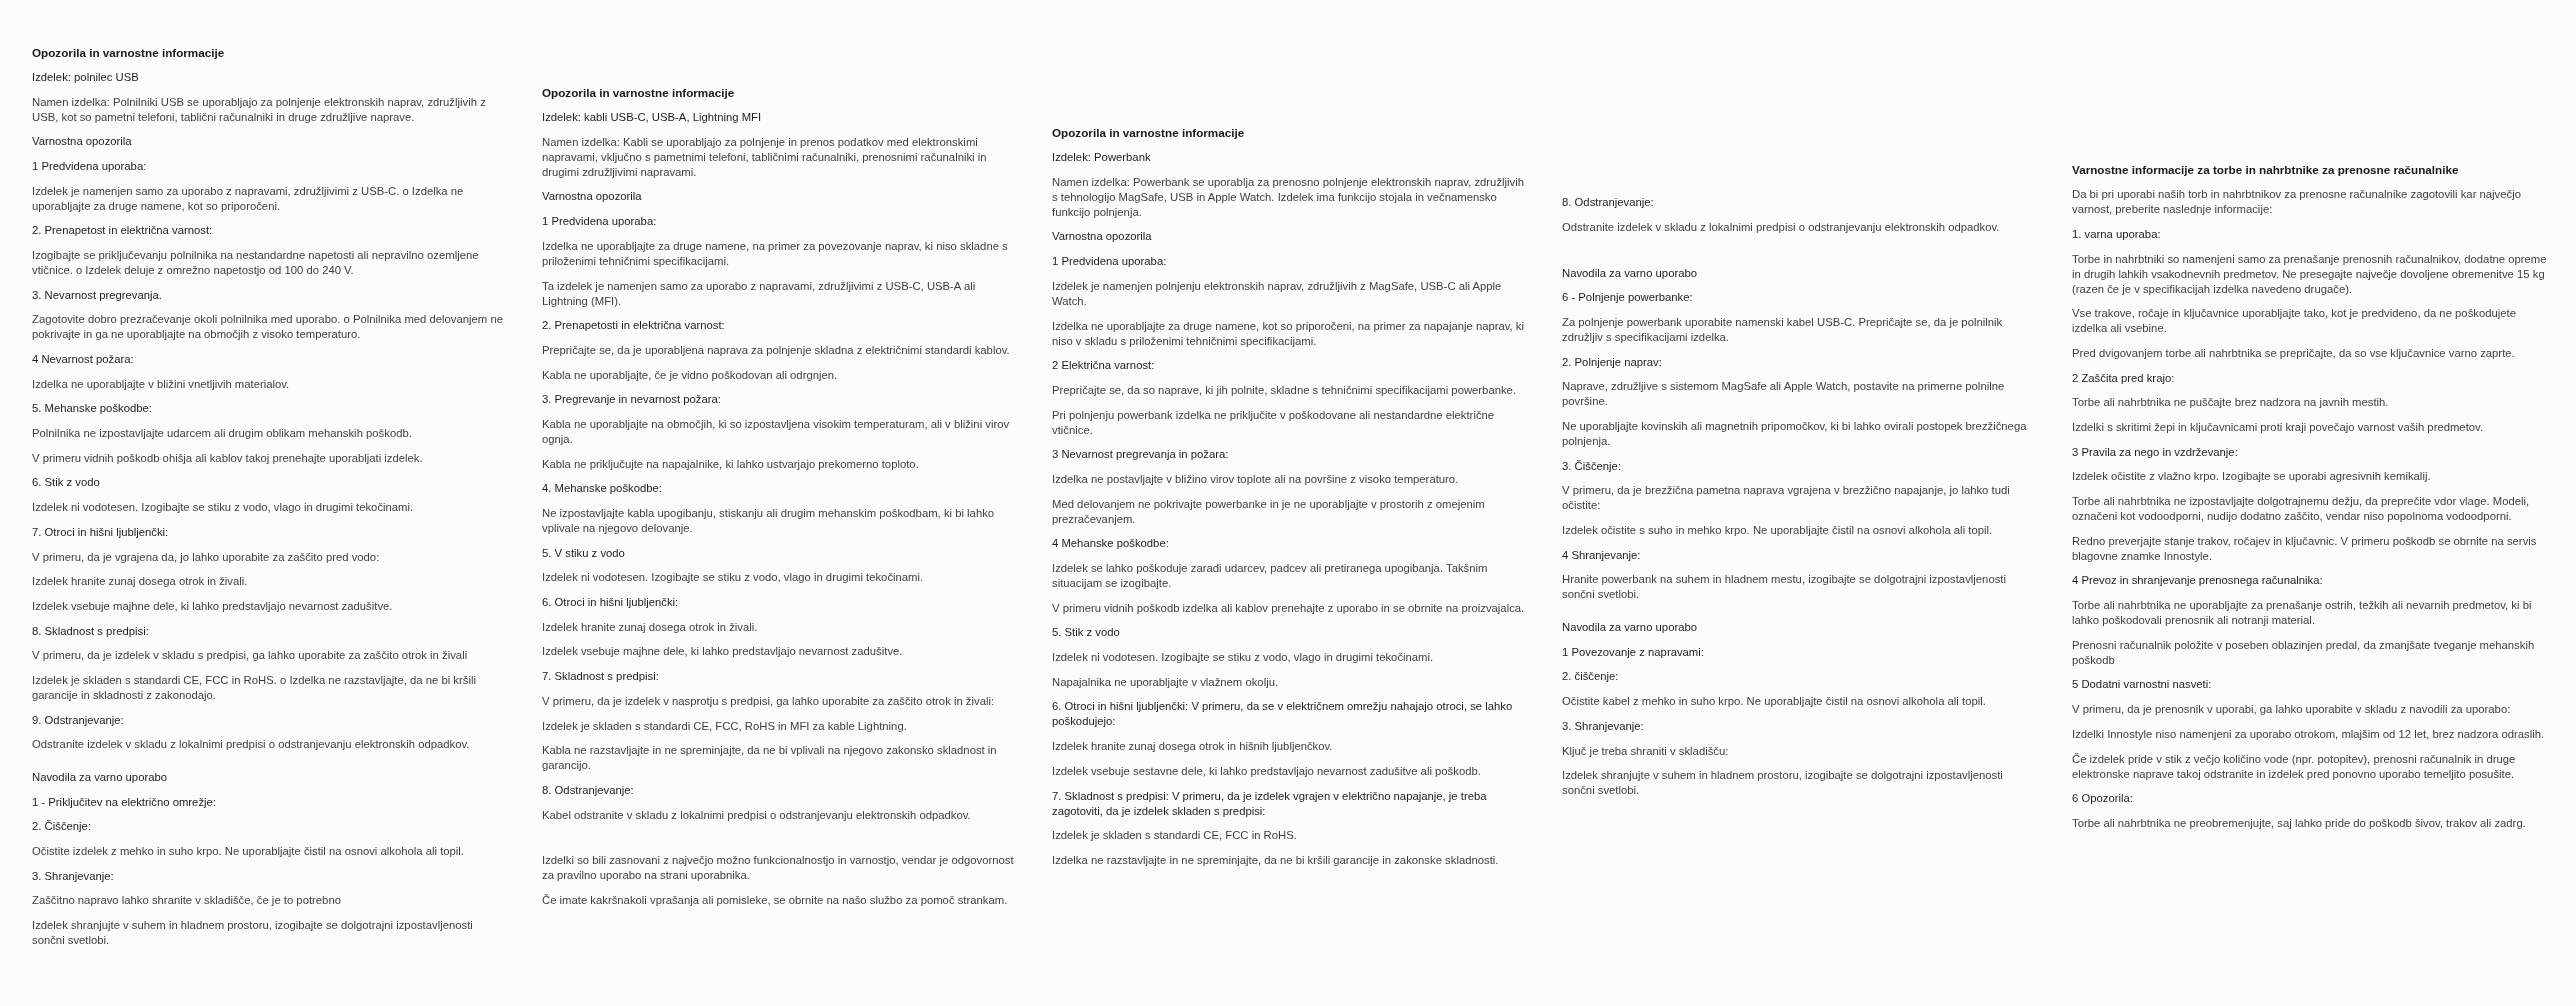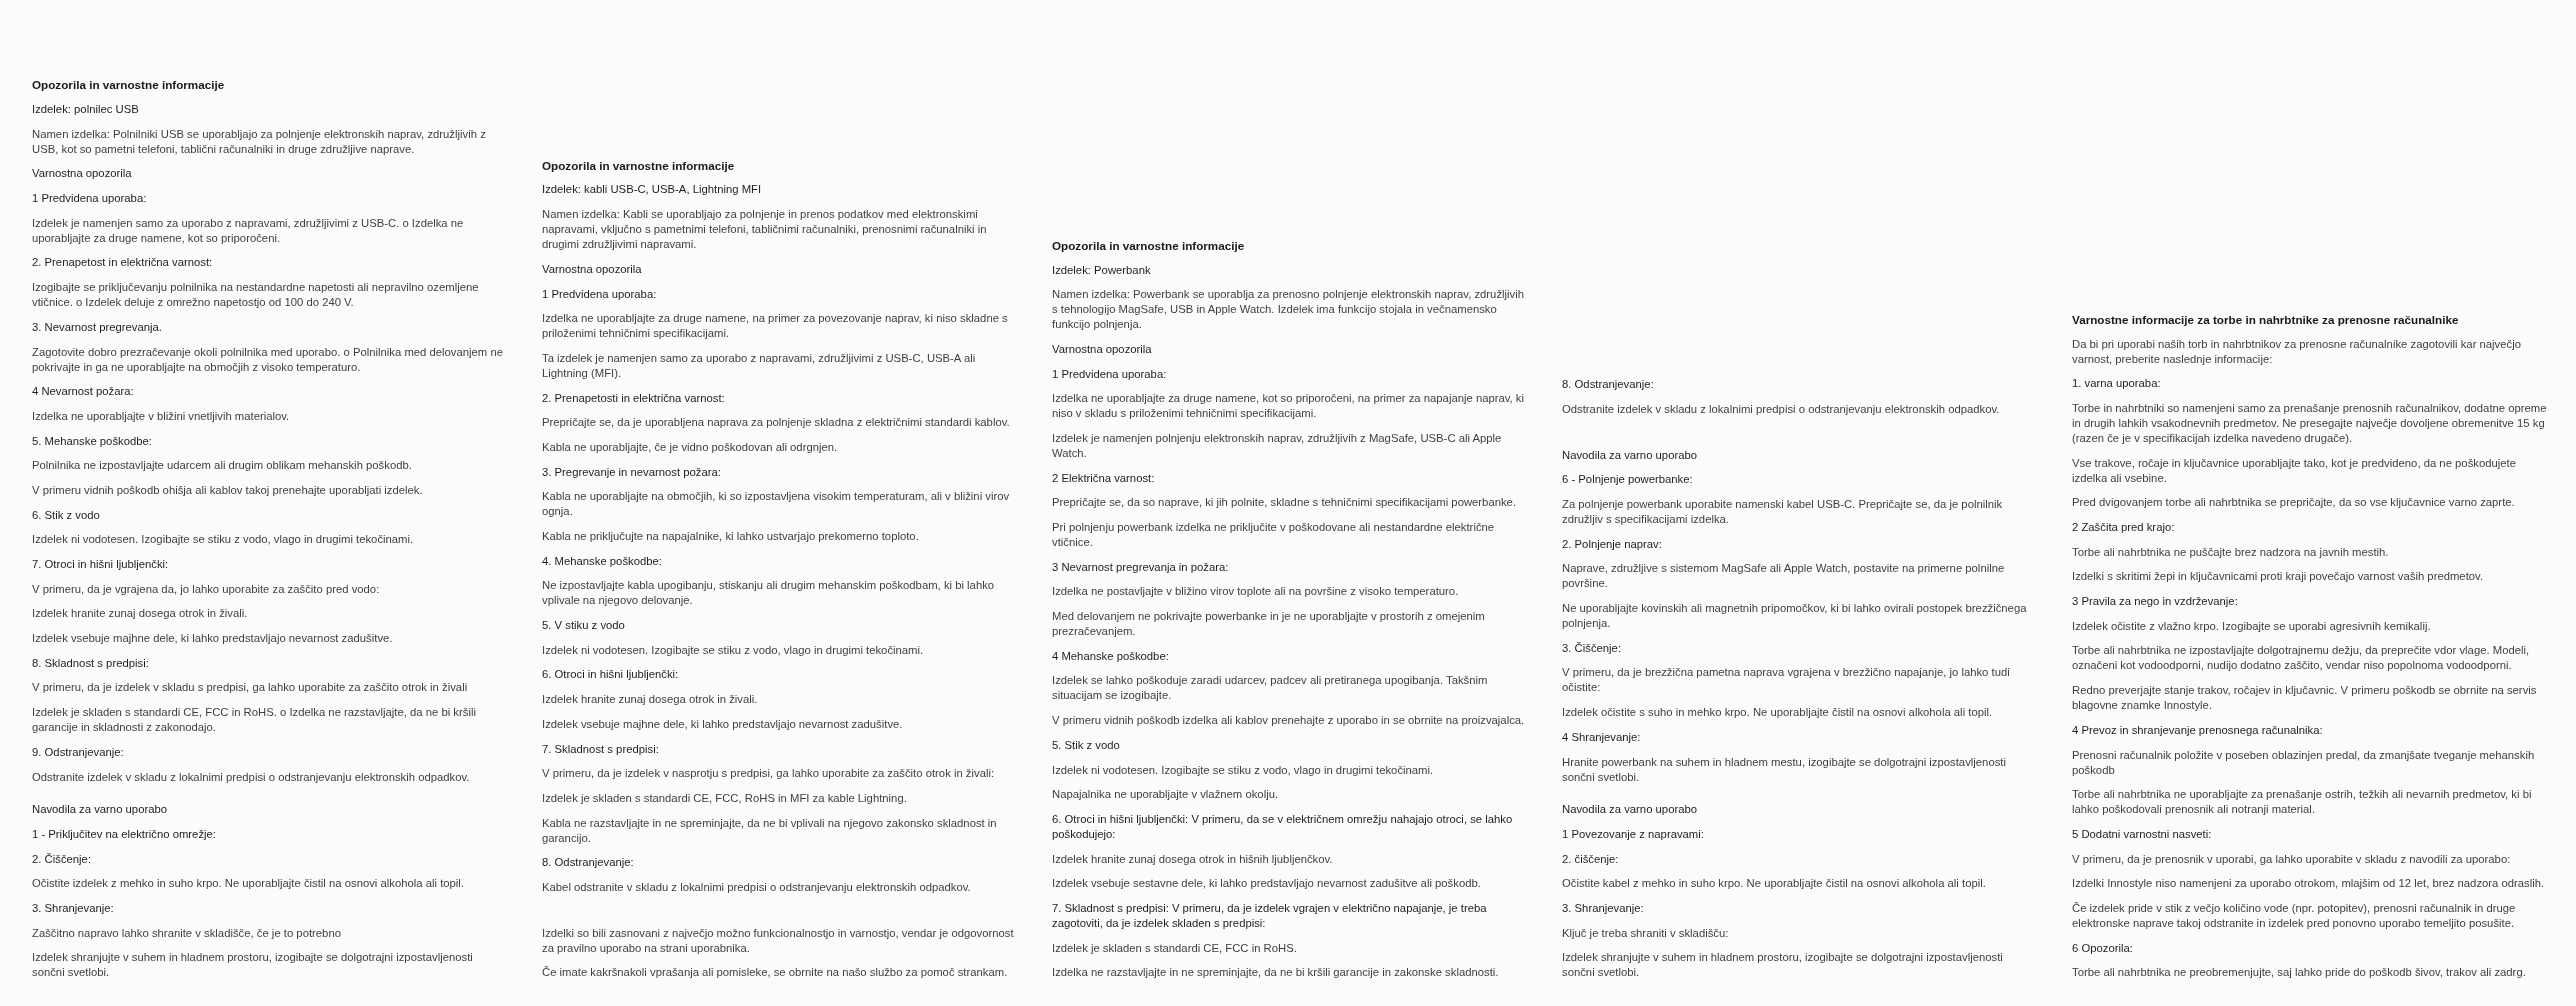--- a/index.html
+++ b/index.html
@@ -11,21 +11,21 @@
     overflow: hidden;
     font-family: "Liberation Sans", "DejaVu Sans", sans-serif;
   }
   .page {
     box-sizing: border-box;
     width: 2576px;
     height: 1006px;
     padding: 13px 16px 16px 32px;
     display: flex;
     gap: 35px;
-    align-items: flex-end;
+    align-items: center;
   }
   .col {
     flex: 0 0 475px;
     width: 475px;
   }
   .blk {
     font-size: 11.3px;
     line-height: 15px;
     margin: 0 0 9.7px 0;
     -webkit-font-smoothing: antialiased;
@@ -106,22 +106,22 @@
       <div class="gap"></div>
       <div class="blk p">Izdelki so bili zasnovani z največjo možno funkcionalnostjo in varnostjo, vendar je odgovornost za pravilno uporabo na strani uporabnika.</div>
       <div class="blk p">Če imate kakršnakoli vprašanja ali pomisleke, se obrnite na našo službo za pomoč strankam.</div>
     </div>
   <div class="col">
       <div class="blk h1">Opozorila in varnostne informacije</div>
       <div class="blk h2">Izdelek: Powerbank</div>
       <div class="blk p">Namen izdelka: Powerbank se uporablja za prenosno polnjenje elektronskih naprav, združljivih s tehnologijo MagSafe, USB in Apple Watch. Izdelek ima funkcijo stojala in večnamensko funkcijo polnjenja.</div>
       <div class="blk h2">Varnostna opozorila</div>
       <div class="blk h2">1 Predvidena uporaba:</div>
+      <div class="blk p">Izdelek je namenjen polnjenju elektronskih naprav, združljivih z MagSafe, USB-C ali Apple Watch.</div>
       <div class="blk p">Izdelka ne uporabljajte za druge namene, kot so priporočeni, na primer za napajanje naprav, ki niso v skladu s priloženimi tehničnimi specifikacijami.</div>
-      <div class="blk p">Izdelek je namenjen polnjenju elektronskih naprav, združljivih z MagSafe, USB-C ali Apple Watch.</div>
       <div class="blk h2">2 Električna varnost:</div>
       <div class="blk p">Prepričajte se, da so naprave, ki jih polnite, skladne s tehničnimi specifikacijami powerbanke.</div>
       <div class="blk p">Pri polnjenju powerbank izdelka ne priključite v poškodovane ali nestandardne električne vtičnice.</div>
       <div class="blk h2">3 Nevarnost pregrevanja in požara:</div>
       <div class="blk p">Izdelka ne postavljajte v bližino virov toplote ali na površine z visoko temperaturo.</div>
       <div class="blk p">Med delovanjem ne pokrivajte powerbanke in je ne uporabljajte v prostorih z omejenim prezračevanjem.</div>
       <div class="blk h2">4 Mehanske poškodbe:</div>
       <div class="blk p">Izdelek se lahko poškoduje zaradi udarcev, padcev ali pretiranega upogibanja. Takšnim situacijam se izogibajte.</div>
       <div class="blk p">V primeru vidnih poškodb izdelka ali kablov prenehajte z uporabo in se obrnite na proizvajalca.</div>
       <div class="blk h2">5. Stik z vodo</div>
@@ -166,22 +166,22 @@
       <div class="blk p">Vse trakove, ročaje in ključavnice uporabljajte tako, kot je predvideno, da ne poškodujete izdelka ali vsebine.</div>
       <div class="blk p">Pred dvigovanjem torbe ali nahrbtnika se prepričajte, da so vse ključavnice varno zaprte.</div>
       <div class="blk h2">2 Zaščita pred krajo:</div>
       <div class="blk p">Torbe ali nahrbtnika ne puščajte brez nadzora na javnih mestih.</div>
       <div class="blk p">Izdelki s skritimi žepi in ključavnicami proti kraji povečajo varnost vaših predmetov.</div>
       <div class="blk h2">3 Pravila za nego in vzdrževanje:</div>
       <div class="blk p">Izdelek očistite z vlažno krpo. Izogibajte se uporabi agresivnih kemikalij.</div>
       <div class="blk p">Torbe ali nahrbtnika ne izpostavljajte dolgotrajnemu dežju, da preprečite vdor vlage. Modeli, označeni kot vodoodporni, nudijo dodatno zaščito, vendar niso popolnoma vodoodporni.</div>
       <div class="blk p">Redno preverjajte stanje trakov, ročajev in ključavnic. V primeru poškodb se obrnite na servis blagovne znamke Innostyle.</div>
       <div class="blk h2">4 Prevoz in shranjevanje prenosnega računalnika:</div>
+      <div class="blk p">Torbe ali nahrbtnika ne uporabljajte za prenašanje ostrih, težkih ali nevarnih predmetov, ki bi lahko poškodovali prenosnik ali notranji material.</div>
       <div class="blk p">Prenosni računalnik položite v poseben oblazinjen predal, da zmanjšate tveganje mehanskih poškodb</div>
-      <div class="blk p">Torbe ali nahrbtnika ne uporabljajte za prenašanje ostrih, težkih ali nevarnih predmetov, ki bi lahko poškodovali prenosnik ali notranji material.</div>
       <div class="blk h2">5 Dodatni varnostni nasveti:</div>
       <div class="blk p">V primeru, da je prenosnik v uporabi, ga lahko uporabite v skladu z navodili za uporabo:</div>
       <div class="blk p">Izdelki Innostyle niso namenjeni za uporabo otrokom, mlajšim od 12 let, brez nadzora odraslih.</div>
       <div class="blk p">Če izdelek pride v stik z večjo količino vode (npr. potopitev), prenosni računalnik in druge elektronske naprave takoj odstranite in izdelek pred ponovno uporabo temeljito posušite.</div>
       <div class="blk h2">6 Opozorila:</div>
       <div class="blk p">Torbe ali nahrbtnika ne preobremenjujte, saj lahko pride do poškodb šivov, trakov ali zadrg.</div>
     </div>
 </div>
 
 

